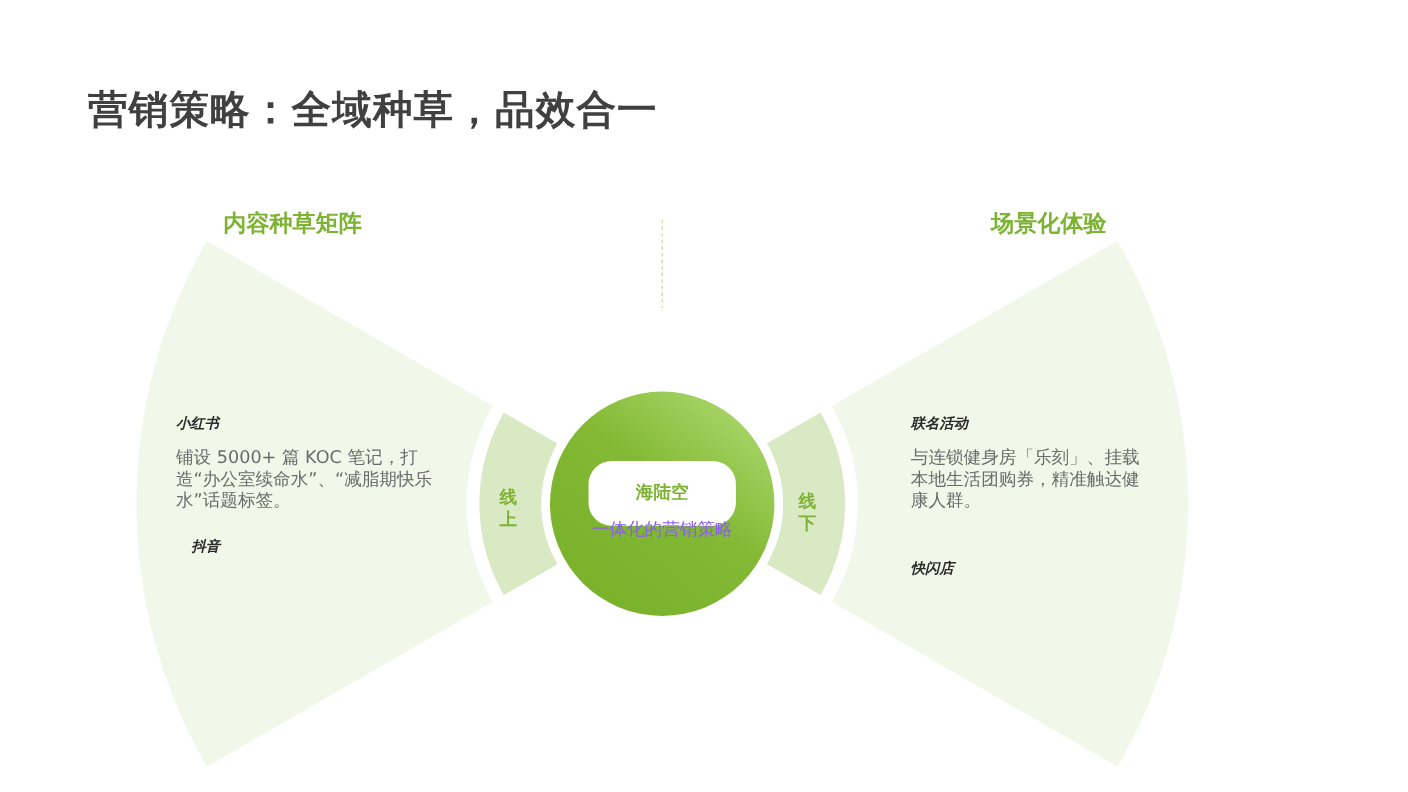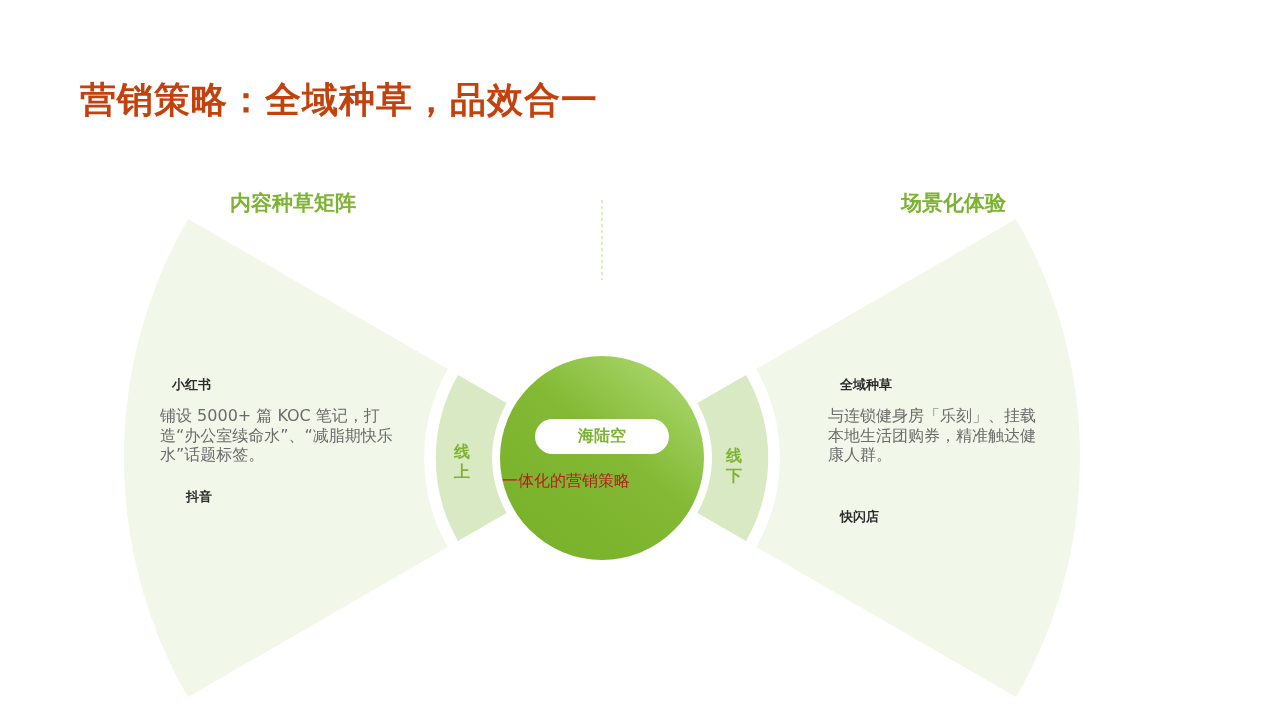--- a/index.html
+++ b/index.html
@@ -1,32 +1,32 @@
 <!DOCTYPE html>
 <html><head>
 <meta charset="utf-8">
 <style>
   html, body { margin:0; padding:0; background:#ffffff; }
   body { width:1280px; height:720px; position:relative; overflow:hidden;
          font-family:"DejaVu Sans","Liberation Sans",sans-serif; }
   .title { position:absolute; left:80px; top:76px; font-size:36px; font-weight:bold;
-           color:#c2410c; letter-spacing:1px; white-space:nowrap;text-align:right; }
+           color:#404040; letter-spacing:1px; white-space:nowrap;text-align:right; }
   .sec-title { position:absolute; top:189px; font-size:21px; font-weight:bold; color:#7db332;
                white-space:nowrap; }
-  .sec-left { left:203px;margin-left:27px; }
+  .sec-left { left:203px; }
   .sec-right { left:901px; }
   svg.diagram { position:absolute; left:0; top:0; }
   .block { position:absolute; width:236px; }
-  .block h4 { margin:0 0 12px 12px; font-size:13px; font-weight:bold; color:#2b2b2b; }
+  .block h4 { margin:0 0 12px 0; font-size:13px; font-weight:bold; color:#2b2b2b;font-style:italic; }
   .block p { margin:0; font-size:16px; line-height:19.5px; color:#6b6b6b; }
-  .pill { position:absolute; left:535px; top:419px; width:134px; height:35px; border-radius:21px;
+  .pill { position:absolute; left:535px; top:419px; width:134px; height:59px; border-radius:21px;
           background:#ffffff; color:#7db332; font-size:16px; font-weight:bold;
           display:flex; align-items:center; justify-content:center; }
-  .center-sub { position:absolute; left:502px; top:471px; width:200px; text-align:left;
-                color:#b91c1c; font-size:16px; }
+  .center-sub { position:absolute; left:502px; top:471px; width:200px; text-align:center;
+                color:#8b5cf6; font-size:16px; }
   .vlabel { position:absolute; width:20px; font-size:16px; font-weight:bold; color:#7db332;
             line-height:20px; text-align:center; }
 </style>
 </head>
 <body>
 
 <div class="title">营销策略：全域种草，品效合一</div>
 
 <div class="sec-title sec-left">内容种草矩阵</div>
 <div class="sec-title sec-right">场景化体验</div>
@@ -70,18 +70,18 @@
 
 <div class="block" style="left:160px; top:376px;">
   <h4>小红书</h4>
   <p>铺设 5000+ 篇 KOC 笔记，打造“办公室续命水”、“减脂期快乐水”话题标签。</p>
 </div>
 <div class="block" style="left:174px; top:488px;">
   <h4>抖音</h4>
 </div>
 
 <div class="block" style="left:828px; top:376px; width:218px;">
-  <h4>全域种草</h4>
+  <h4>联名活动</h4>
   <p>与连锁健身房「乐刻」、挂载本地生活团购券，精准触达健康人群。</p>
 </div>
 <div class="block" style="left:828px; top:508px; width:218px;">
   <h4>快闪店</h4>
 </div>
 
 </body></html>

